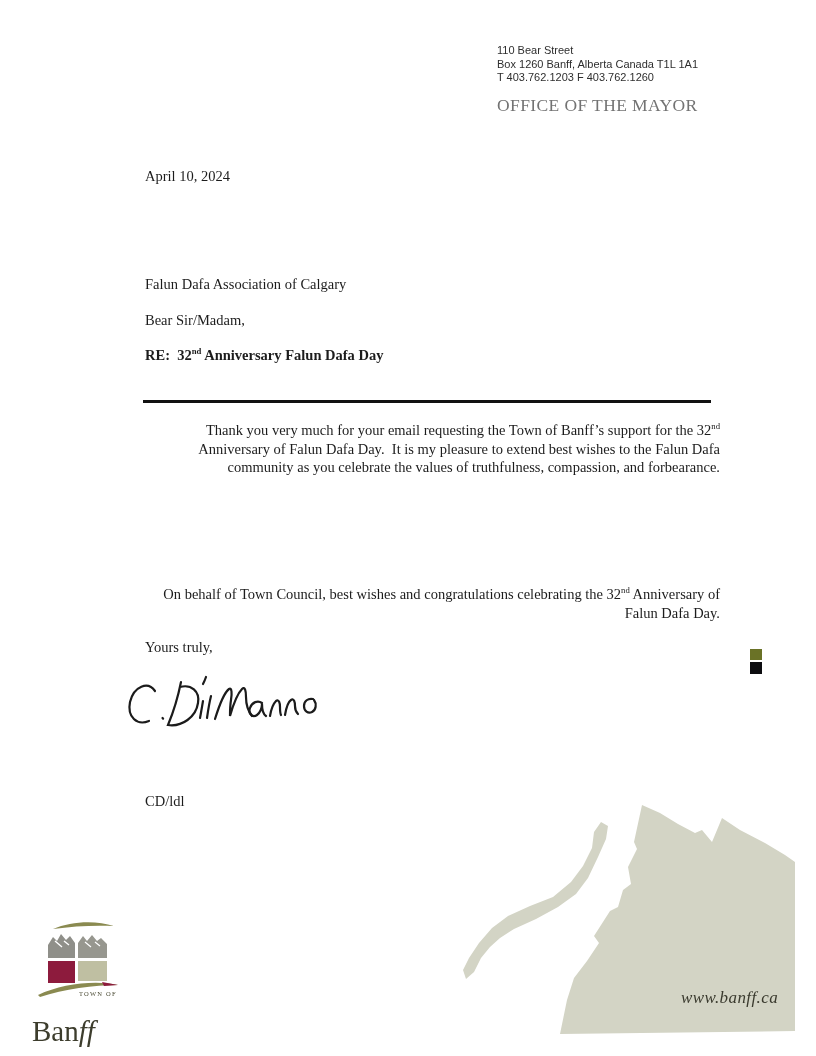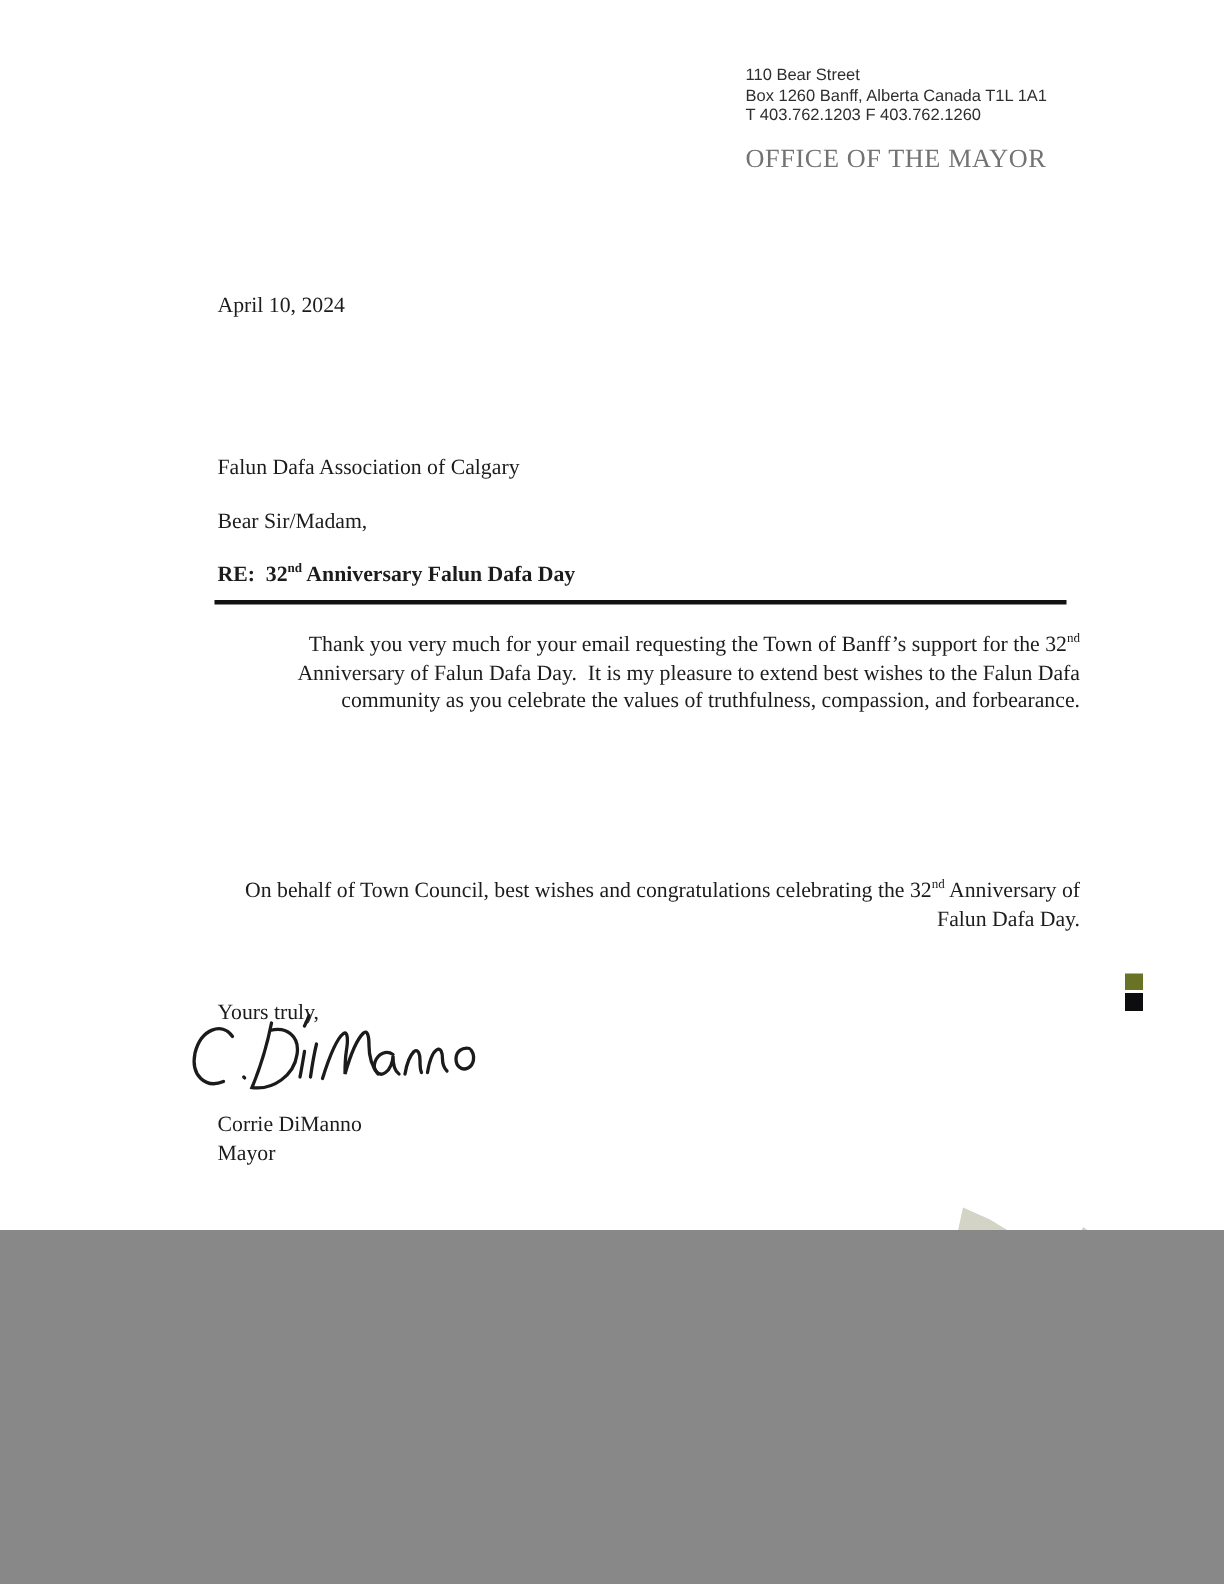--- a/index.html
+++ b/index.html
@@ -1,28 +1,28 @@
 <!DOCTYPE html>
 <html><head>
 <meta charset="utf-8">
 <style>
   html,body{margin:0;padding:0;background:#888;}
   .page{
-    position:relative;width:816px;height:820px;background:#ffffff;
+    position:relative;width:816px;height:1056px;background:#ffffff;
     margin:0 auto;overflow:hidden;
     font-family:"Liberation Serif","DejaVu Serif",serif;color:#1c1c1c;
   }
   .abs{position:absolute;}
   
   .address{left:497px;top:44px;font-family:"Liberation Sans","DejaVu Sans",sans-serif;
     font-size:11px;line-height:13.5px;color:#2e2e2e;}
   .address div{white-space:nowrap;}
   .dept{left:497px;top:95px;font-size:17.5px;letter-spacing:.4px;color:#737373;white-space:nowrap;}
   
-  .line{left:145px;font-size:14.5px;white-space:pre;margin-top:28px;}
+  .line{left:145px;font-size:14.5px;white-space:pre;}
   .date{top:168px;}
   .recipient{top:276px;}
   .salutation{top:312px;}
   .subject{top:347px;font-weight:bold;}
   .divider{left:143px;top:400px;width:568px;height:3px;background:#111;}
   .par{left:145px;width:575px;font-size:14.5px;line-height:18.5px;white-space:pre-wrap;text-align:right;}
   .p1{top:421px;}
   .p2{top:513px;}
   .p3{top:585px;}
   .closing{top:639px;}
@@ -83,24 +83,20 @@
       <path d="M85,35 C84,41 83,47 82,52"></path>
       <path d="M93,30 C91,38 90,45 89,52"></path>
       <path d="M97,53 C102,37 107,26 111,23 C114,21 114,28 113,34 C112,40 112,46 112,50 C116,36 120,27 124,23 C127,20 128,25 128,31 C128,38 130,45 134,50"></path>
       <path d="M144,37 C140,34 134,36 132,42 C130,48 135,52 139,49 C142,47 144,42 144,38 C144,43 145,48 148,50"></path>
       <path d="M152,50 C153,44 155,38 158,35 C161,33 162,37 162,41 C162,44 162,47 163,49"></path>
       <path d="M167,49 C168,43 170,36 173,34 C176,32 177,36 177,40 C177,43 178,46 180,48"></path>
       <path d="M195,33 C190,32 186,35 186,40 C186,45 190,48 194,46 C198,44 199,38 196,34"></path>
     </g>
   </svg>
 
-  <div class="abs nameblock">
-    <div>Corrie DiManno</div>
-    <div>Mayor</div>
-  </div>
 
   <div class="abs line initials">CD/ldl</div>
 
   <div class="abs sq sq-olive"></div>
   <div class="abs sq sq-black"></div>
 
   <svg class="abs silhouette" width="386" height="286" viewBox="0 0 386 286">
     <g fill="#d3d4c5">
       <polygon points="212,35 230,43 248,54 265,63 272,60 282,72 292,48 310,60 335,73 355,85 365,92 365,261 130,264 137,230 144,208 157,191 169,173 164,166 180,141 188,137 193,120 201,114 198,97 207,79 204,72"></polygon>
       <polygon points="171,52 164,62 162,78 153,96 141,112 123,127 100,136 78,146 62,158 49,173 39,188 33,200 36,209 44,202 51,188 60,177 70,168 84,159 106,149 128,137 146,124 158,108 168,87 176,69 178,56"></polygon>

